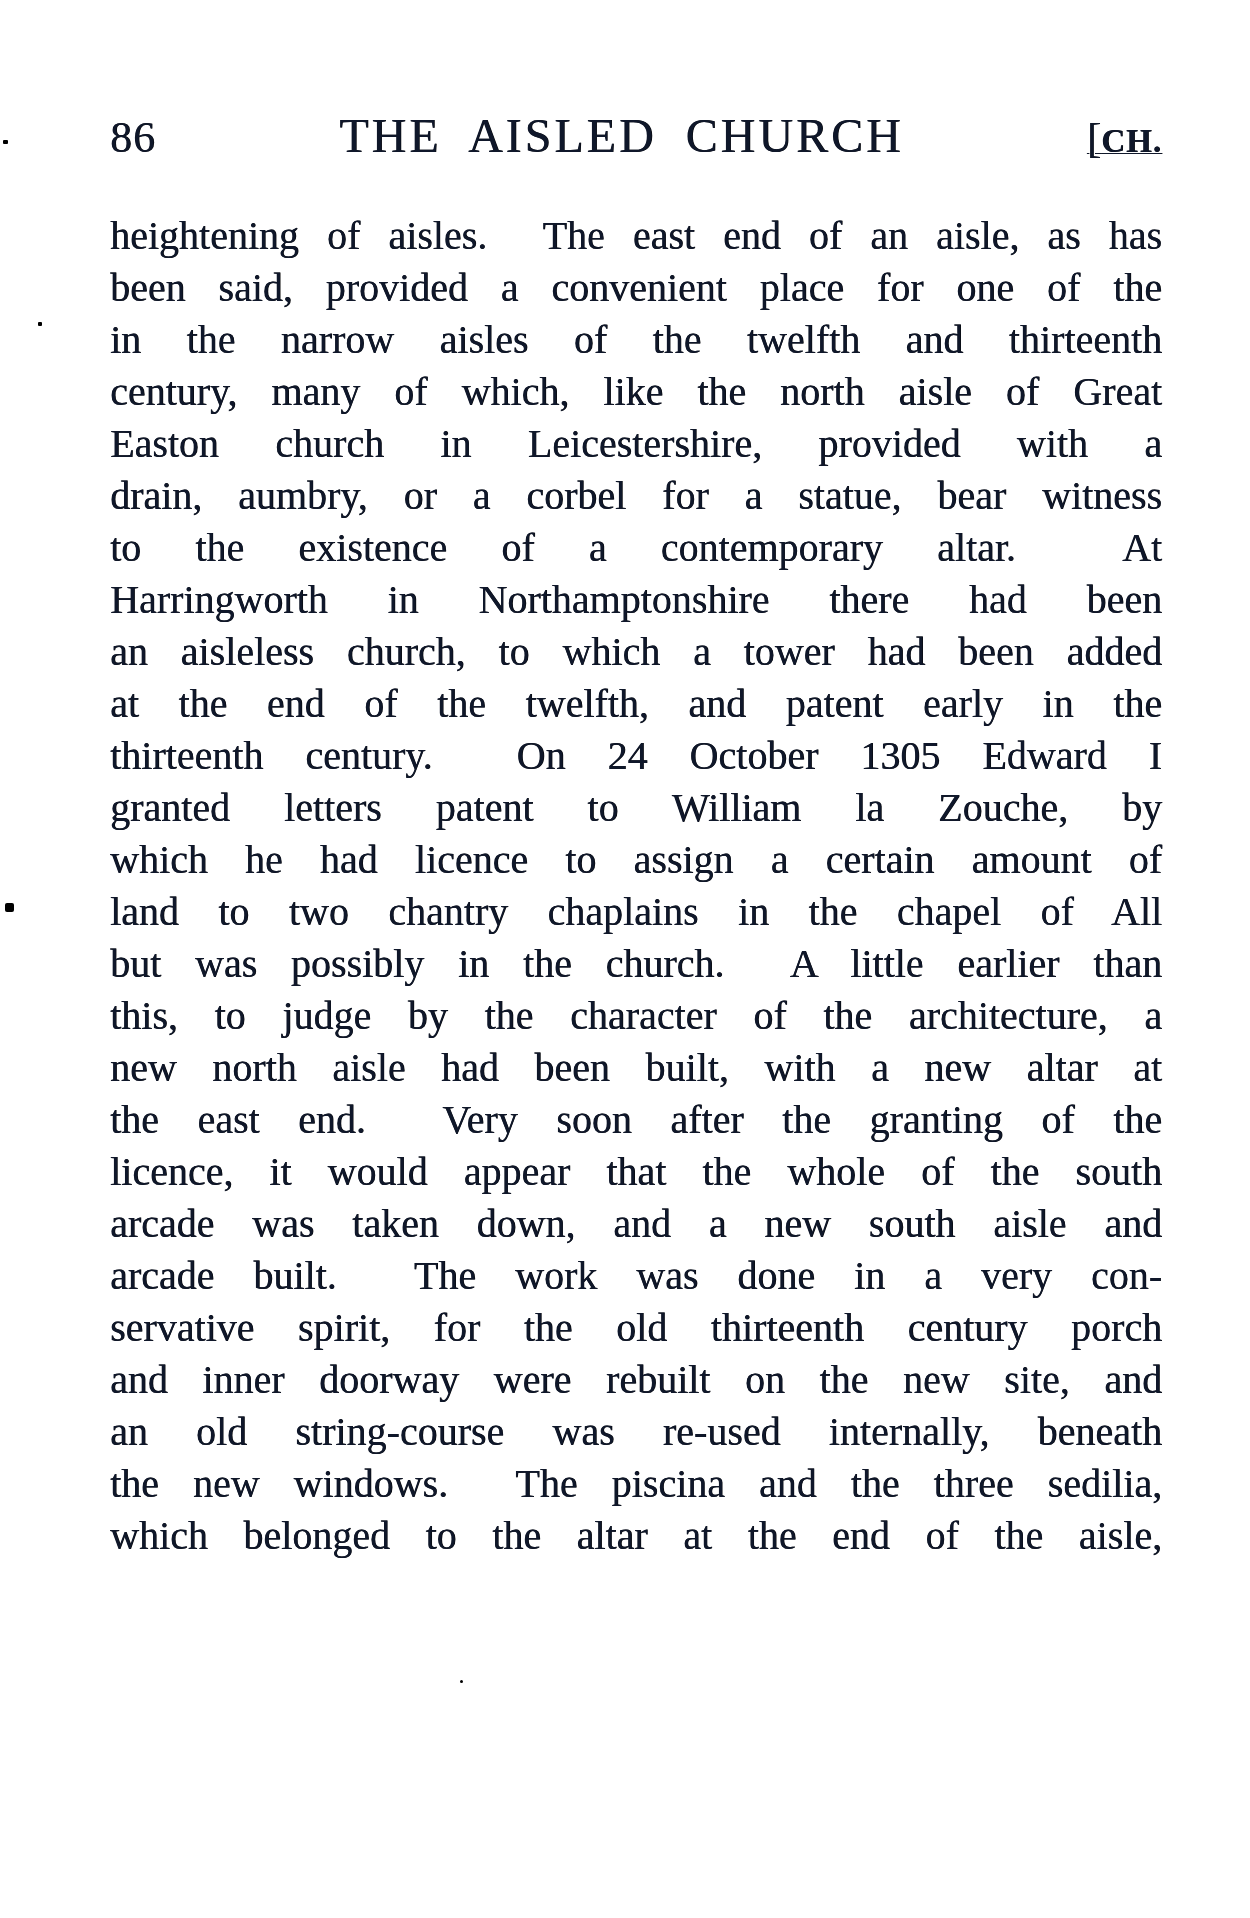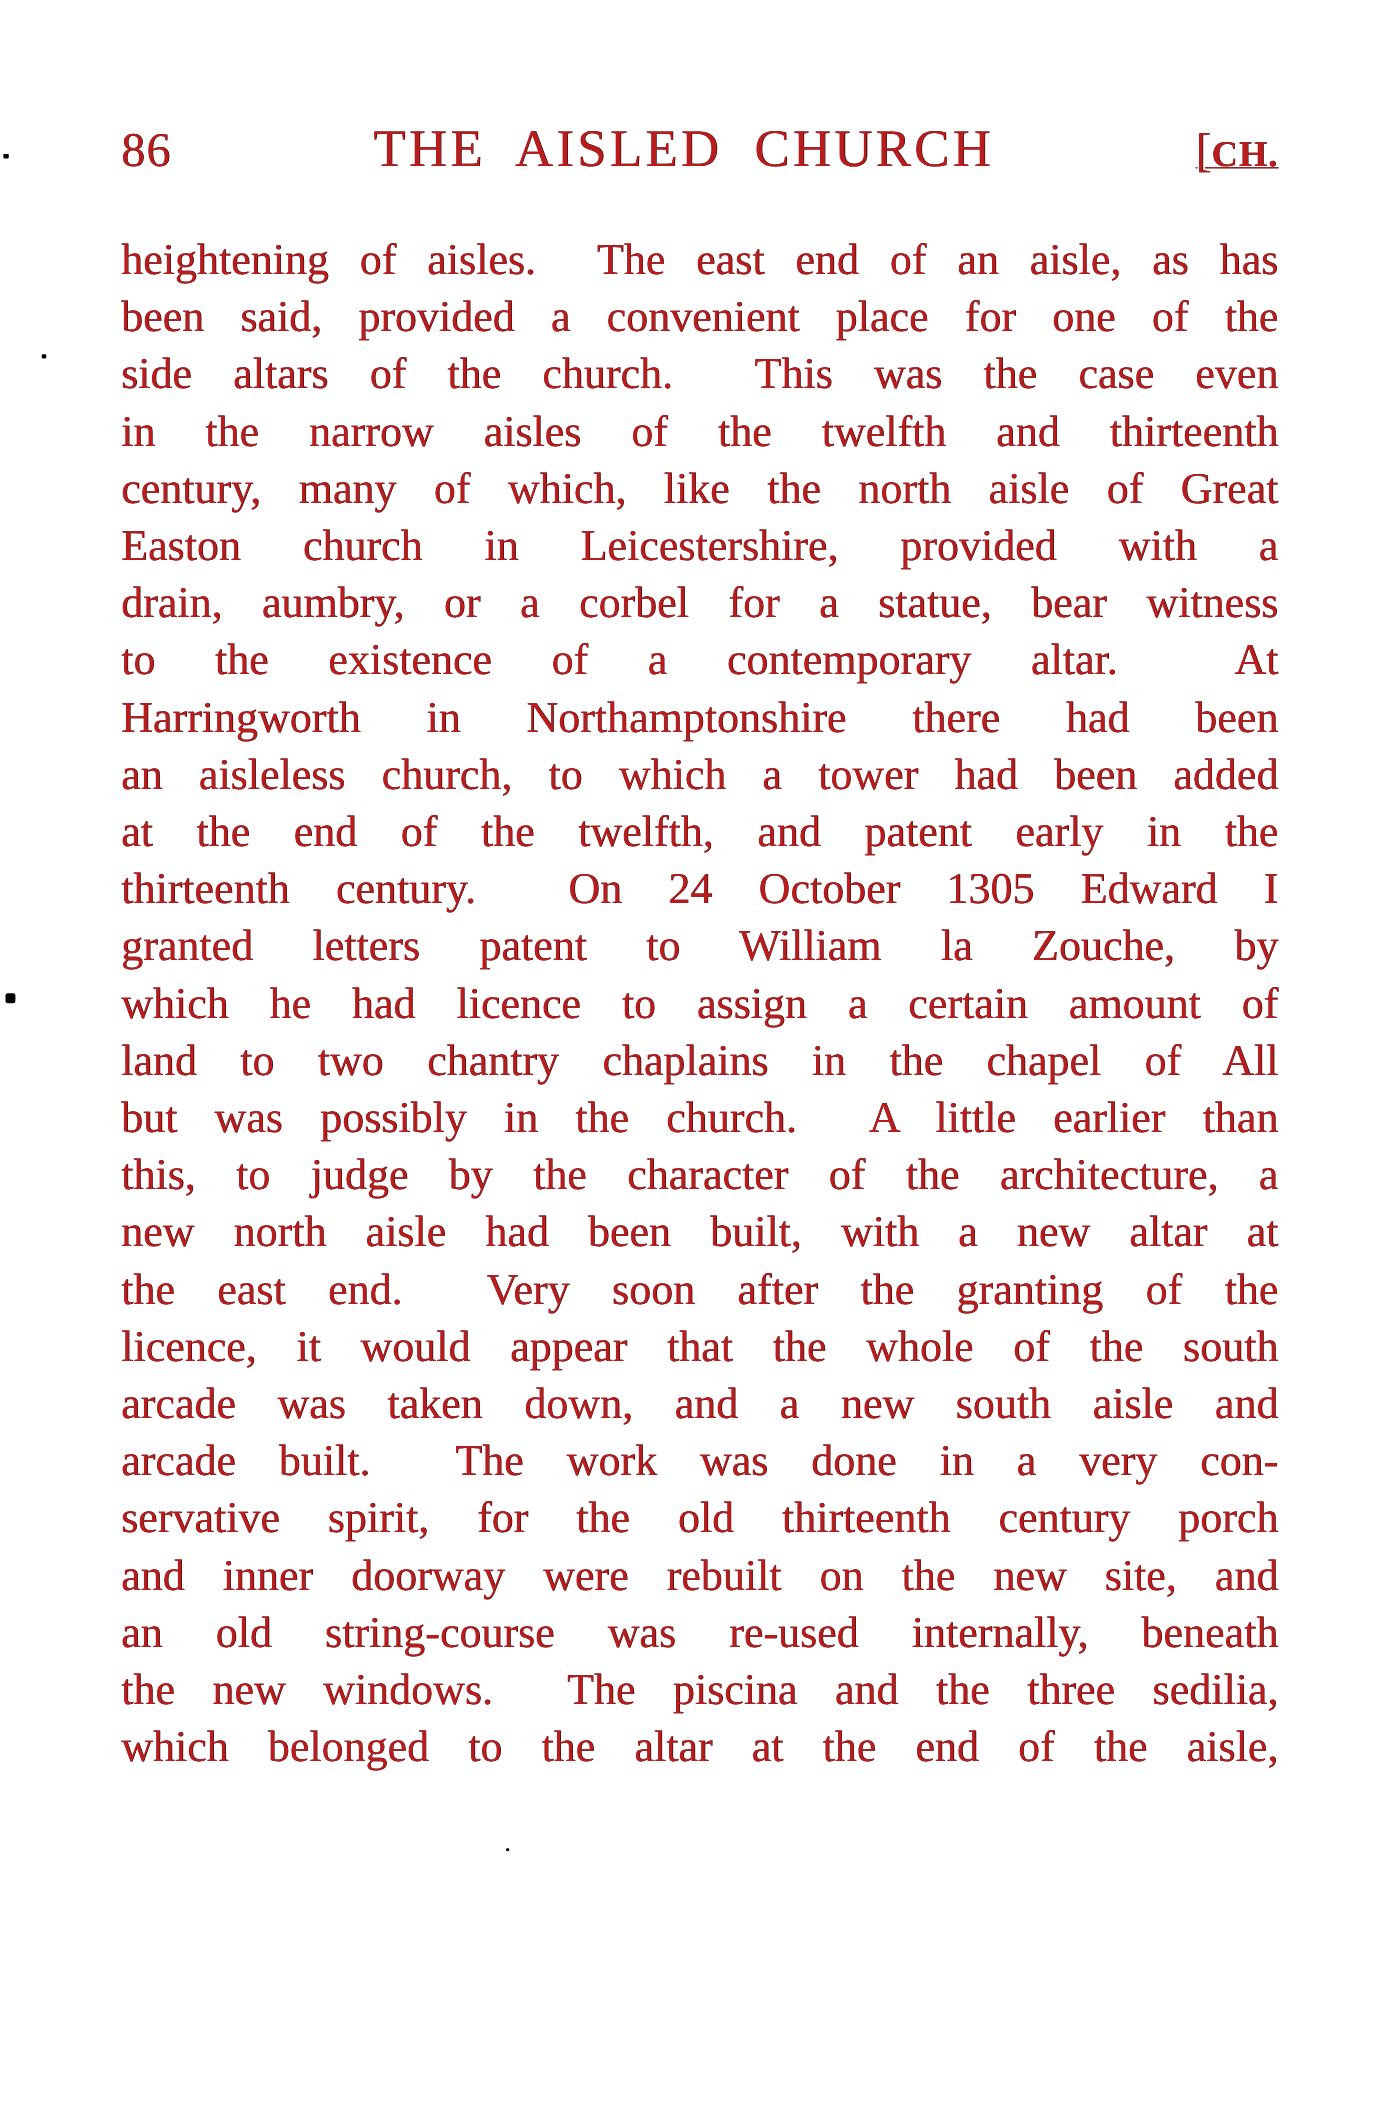--- a/index.html
+++ b/index.html
@@ -7,21 +7,21 @@
     padding: 0;
     background: #ffffff;
   }
   .page {
     position: relative;
     width: 1250px;
     height: 1918px;
     background: #ffffff;
     overflow: hidden;
     font-family: "Liberation Serif", serif;
-    color: #b91c1c;
+    color: #0f172a;
   }
   
   .running-header {
     position: absolute;
     left: 110px;
     top: 108px;
     width: 1052px;
     display: flex;
     align-items: baseline;
   }
@@ -86,21 +86,20 @@
 
   <div class="running-header">
     <span class="page-number">86</span>
     <span class="running-title">THE AISLED CHURCH</span>
     <span class="chapter-marker"><span class="bracket">[</span><span class="ch-label">CH.</span></span>
   </div>
 
   <div class="body-text">
     <div class="text-line">heightening of aisles.&nbsp; The east end of an aisle, as has</div>
     <div class="text-line">been said, provided a convenient place for one of the</div>
-    <div class="text-line">side altars of the church.&nbsp; This was the case even</div>
     <div class="text-line">in the narrow aisles of the twelfth and thirteenth</div>
     <div class="text-line">century, many of which, like the north aisle of Great</div>
     <div class="text-line">Easton church in Leicestershire, provided with a</div>
     <div class="text-line">drain, aumbry, or a corbel for a statue, bear witness</div>
     <div class="text-line">to the existence of a contemporary altar.&nbsp; At</div>
     <div class="text-line">Harringworth in Northamptonshire there had been</div>
     <div class="text-line">an aisleless church, to which a tower had been added</div>
     <div class="text-line">at the end of the twelfth, and patent early in the</div>
     <div class="text-line">thirteenth century.&nbsp; On 24 October 1305 Edward I</div>
     <div class="text-line">granted letters patent to William la Zouche, by</div>

